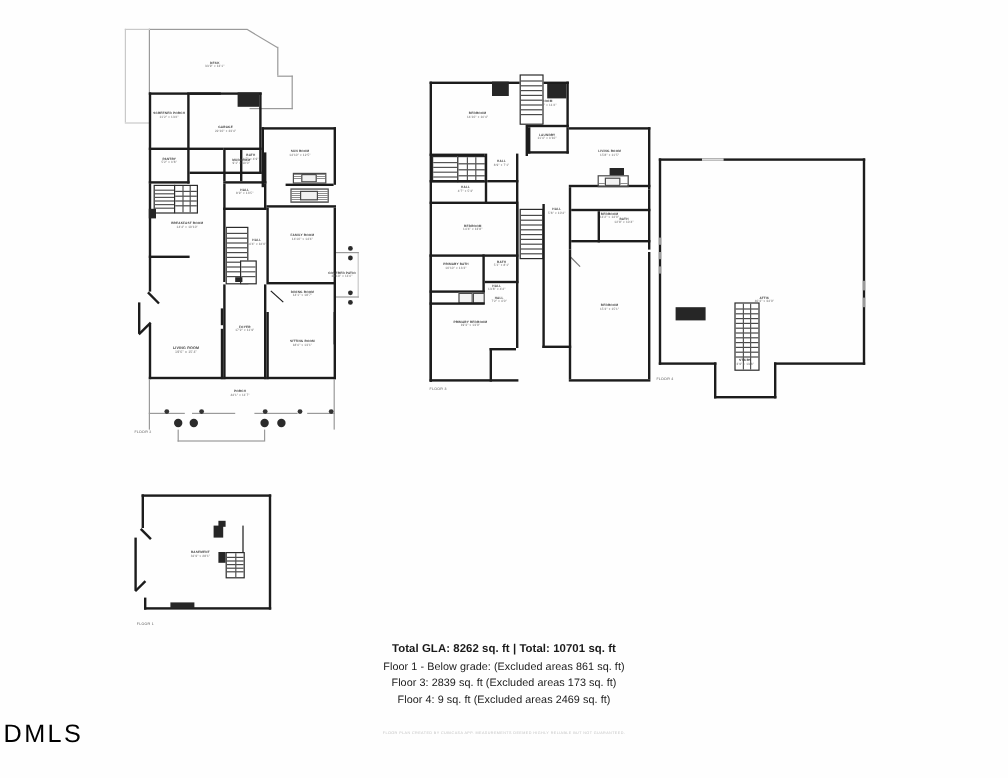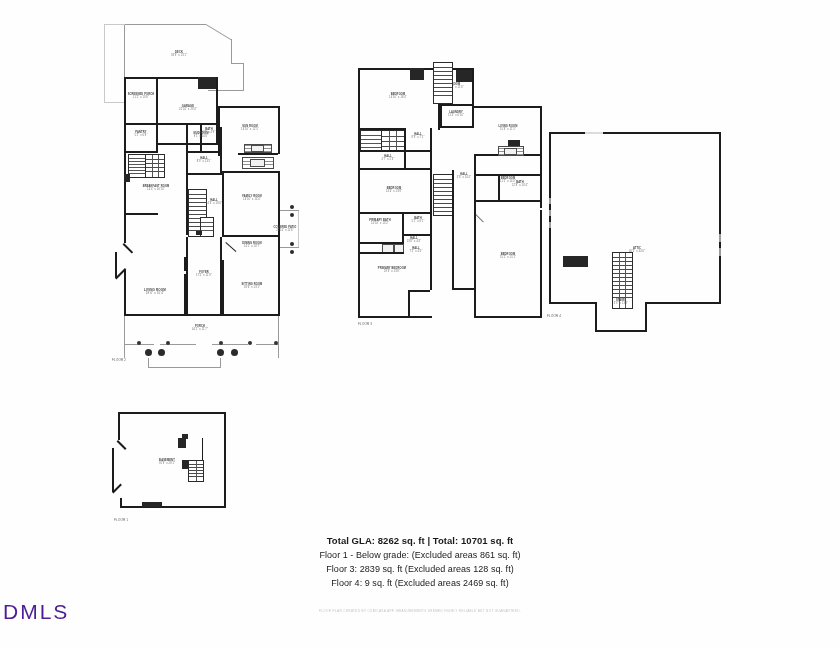--- a/index.html
+++ b/index.html
@@ -9,21 +9,21 @@
     font-family:"Liberation Sans",sans-serif;
     position:relative;overflow:hidden;
     -webkit-font-smoothing:none;
   }
   #sheet{position:absolute;inset:0;background:#fefefe;}
 
   
   #watermark{
     position:absolute;left:3px;top:600px;
     font-family:"Liberation Sans",sans-serif;
-    font-size:21px;letter-spacing:2px;color:#4c1d95;
+    font-size:21px;letter-spacing:2px;color:#000000;
     font-weight:400;user-select:none;
   }
 
   
   .plan{position:absolute;}
   .wall{position:absolute;background:#1c1c1c;}
   .wall.light{background:#9a9a9a;}
   .wall.hair{background:#c9c9c9;}
   .solidblk{position:absolute;background:#262626;}
   .col{position:absolute;border-radius:50%;background:#2b2b2b;}
@@ -533,20 +533,20 @@
       <span class="nm">BASEMENT</span>
       <span class="dm">31'9" x 28'1"</span>
     </div>
 
     <div class="floorlbl" style="left:2px;top:110px;">FLOOR 1</div>
   </div>
 
   <div id="summary">
     <div class="ttl">Total GLA: 8262 sq. ft | Total: 10701 sq. ft</div>
     <div class="ln">Floor 1 - Below grade: (Excluded areas 861 sq. ft)</div>
-    <div class="ln">Floor 3: 2839 sq. ft (Excluded areas 128 sq. ft)</div>
+    <div class="ln">Floor 3: 2839 sq. ft (Excluded areas 173 sq. ft)</div>
     <div class="ln">Floor 4: 9 sq. ft (Excluded areas 2469 sq. ft)</div>
   </div>
 
   <div id="disclaimer">FLOOR PLAN CREATED BY CUBICASA APP. MEASUREMENTS DEEMED HIGHLY RELIABLE BUT NOT GUARANTEED.</div>
 
   <div id="watermark">DMLS</div>
 </div>
 
 </body></html>

